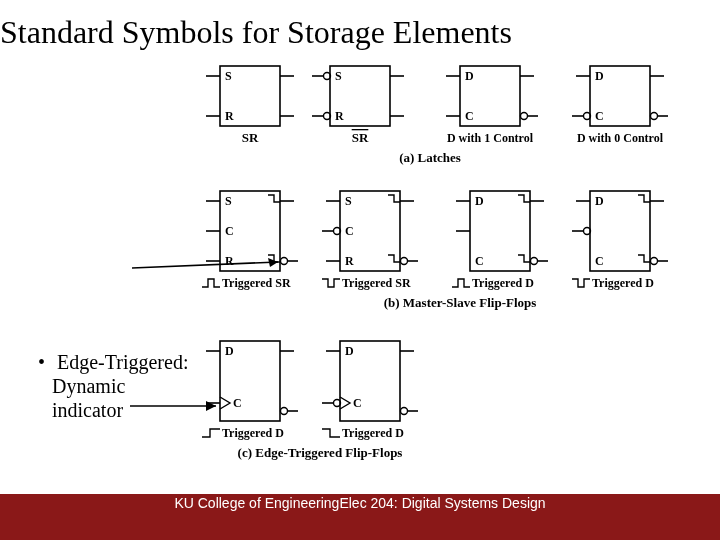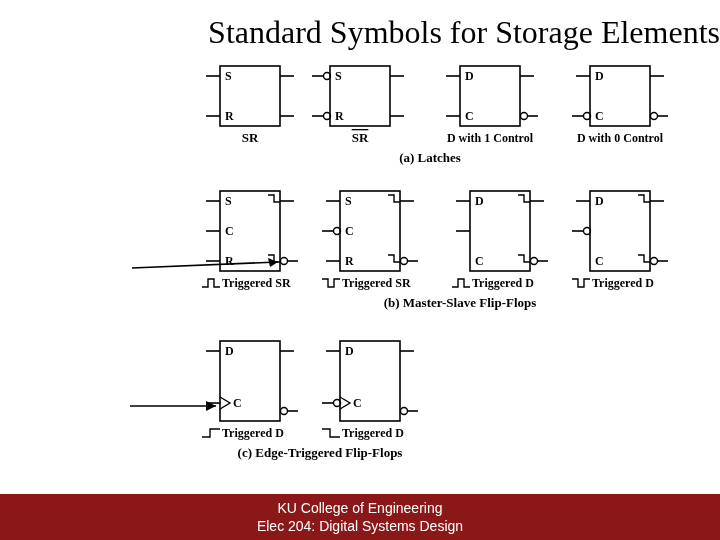--- a/index.html
+++ b/index.html
@@ -15,21 +15,21 @@
   .slide {
     position: relative;
     width: 720px;
     height: 540px;
   }
   .title {
     position: absolute;
     top: 14px;
     left: 0;
     width: 100%;
-    text-align: right;
+    text-align: left;
     font-size: 32px;
     font-family: "Times New Roman", serif;
   }
   .bullets {
     position: absolute;
     left: 38px;
     font-size: 20px;
     line-height: 1.2;
   }
   .bullet-dot {
@@ -45,21 +45,21 @@
     bottom: 0;
     width: 720px;
     height: 46px;
     background: #8a1818;
     color: #fff;
     text-align: center;
     font-family: Verdana, Arial, sans-serif;
     font-size: 14px;
     line-height: 1.3;
     display: flex;
-    flex-direction: column;
+    flex-direction: row;
     justify-content: center;
   }
   text { font-family: "Times New Roman", serif; }
   .pin   { font-size: 12px; font-weight: bold; }
   .cap   { font-size: 13px; font-weight: bold; }
   .capsm { font-size: 12px; font-weight: bold; }
   .over  { text-decoration: overline; }
 </style>
 </head>
 <body>
@@ -241,20 +241,26 @@
     </g>
     <text class="cap" x="120" y="122" text-anchor="middle">(c) Edge-Triggered Flip-Flops</text>
   </svg>
 
 
   <svg class="diagram" style="left:132px; top:258px;" width="160" height="20">
     <line x1="0" y1="10" x2="146" y2="4" stroke="#000" stroke-width="1.6"></line>
     <polygon points="146,4 136,0 138,9" fill="#000"></polygon>
   </svg>
 
+  <div class="bullets" style="top:350px;">
+    <span class="bullet-dot">•</span>
+    <span>Edge-Triggered:</span><br>
+    <span class="bullet-dot"></span><span>Dynamic</span><br>
+    <span class="bullet-dot"></span><span>indicator</span>
+  </div>
 
   <svg class="diagram" style="left:130px; top:398px;" width="100" height="16">
     <line x1="0" y1="8" x2="86" y2="8" stroke="#000" stroke-width="1.6"></line>
     <polygon points="86,8 76,3 76,13" fill="#000"></polygon>
   </svg>
 
   <div class="foot">
     <div>KU College of Engineering</div>
     <div>Elec 204: Digital Systems Design</div>
   </div>

